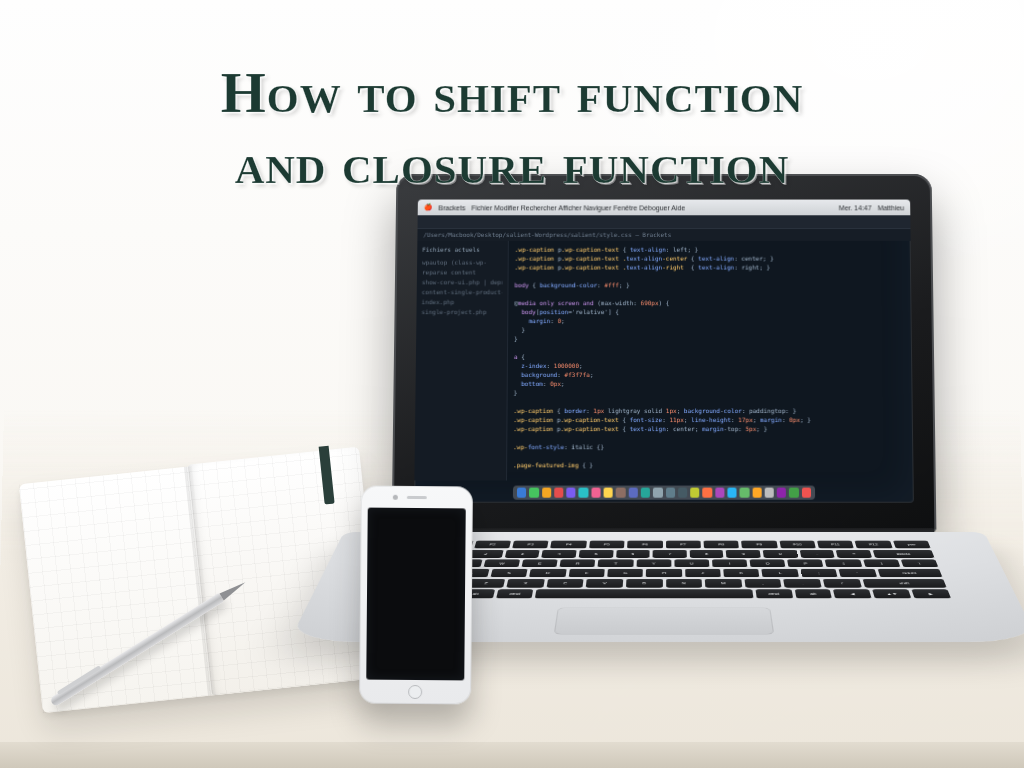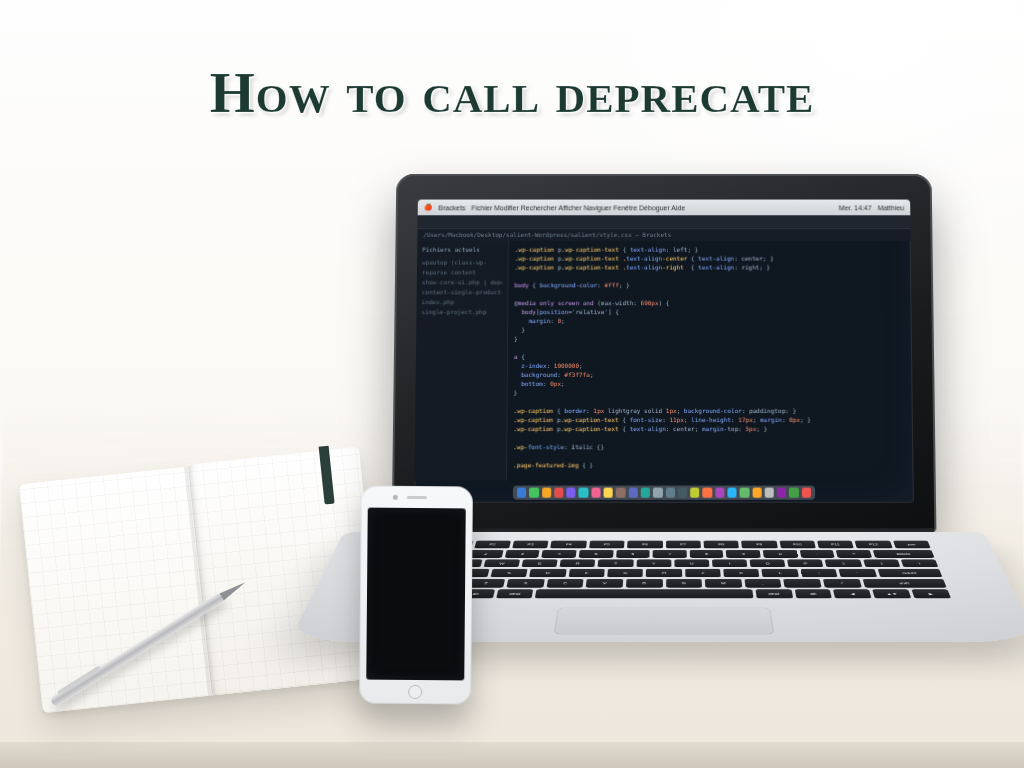--- a/index.html
+++ b/index.html
@@ -546,15 +546,16 @@
   </div>
 
   <div class="phone">
     <div class="speaker"></div>
     <div class="camera"></div>
     <div class="screen"></div>
     <div class="home"></div>
   </div>
 
   <div class="title-overlay">
-    <div class="line">How to call deprecate</div>
+    <div class="line">How to shift function</div>
+    <div class="line">and closure function</div>
   </div>
 </div>
 
 </body></html>

